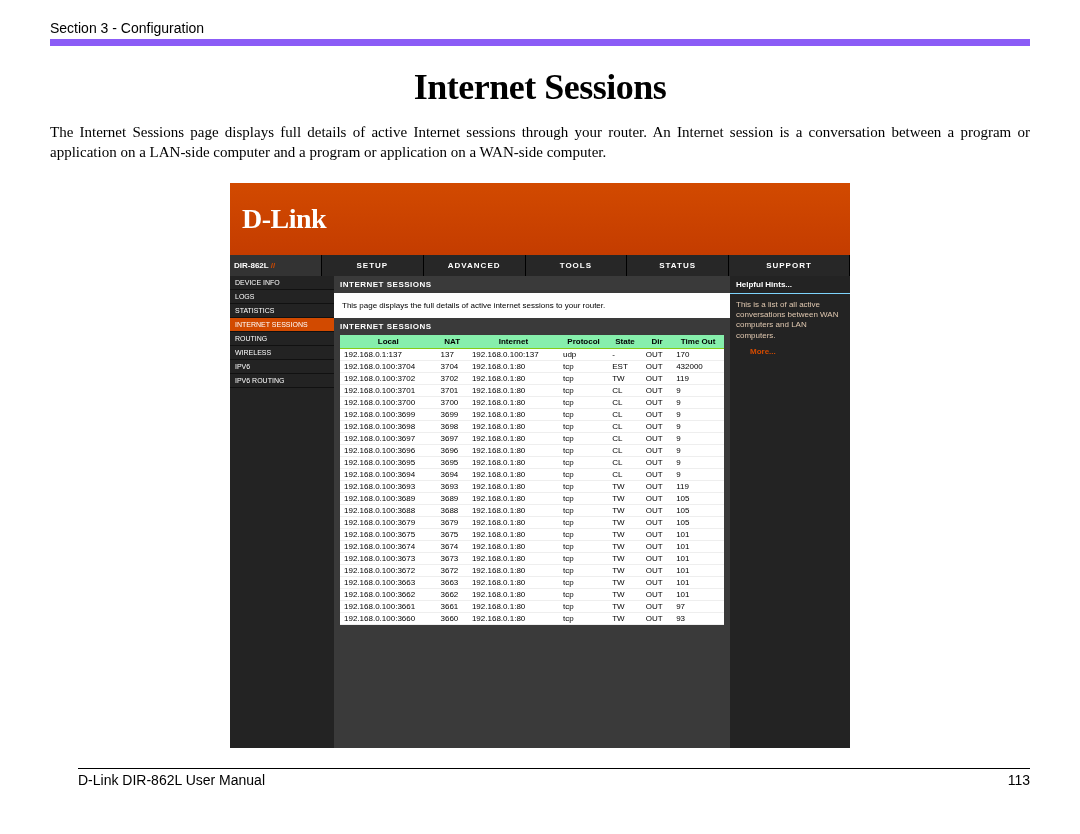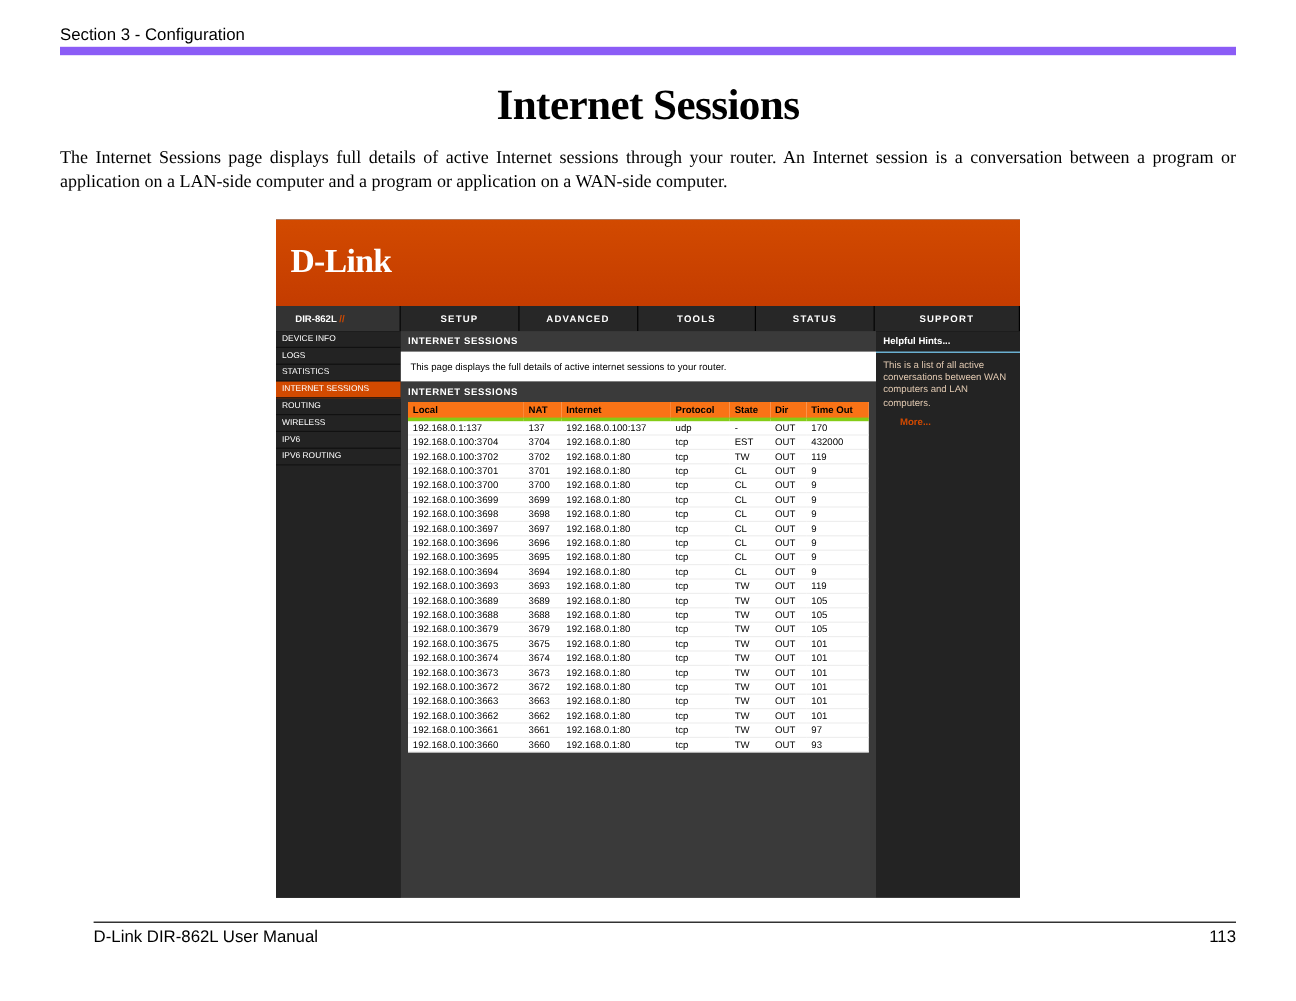--- a/index.html
+++ b/index.html
@@ -52,26 +52,26 @@
     font-family: Georgia, serif;
     font-size: 28px;
     font-weight: bold;
     letter-spacing: -0.5px;
   }
   .top-tabs {
     display: flex;
     background: #000;
   }
   .tab-left {
-    width: 104px;
+    width: 92px;
     background: #333;
     color: #fff;
     font-size: 8px;
     font-weight: bold;
-    padding: 6px 16px;
+    padding: 6px 4px;
     box-sizing: border-box;
     border-right: 1px solid #000;
   }
   .tab-left span.slash {
     color: #d24a00;
     font-weight: bold;
   }
   .tab-nav {
     background: #272727;
     color: #fff;
@@ -129,25 +129,25 @@
     background: #fff;
     margin: 0 6px 6px 6px;
   }
   table.sessions {
     border-collapse: collapse;
     width: 100%;
     font-size: 8px;
     font-family: Arial, sans-serif;
   }
   table.sessions th {
-    text-align: left;
+    text-align: center;
     font-weight: bold;
     padding: 2px 4px;
-    border-bottom: 3px solid #84cc16;
-    background: #f97316;
+    border-bottom: 1px solid #84cc16;
+    background: #86efac;
   }
   table.sessions td {
     padding: 1px 4px;
     border-bottom: 1px solid #eee;
   }
   .hints {
     flex: 0 0 120px;
     background: #232323;
     color: #fff;
     font-size: 8px;

